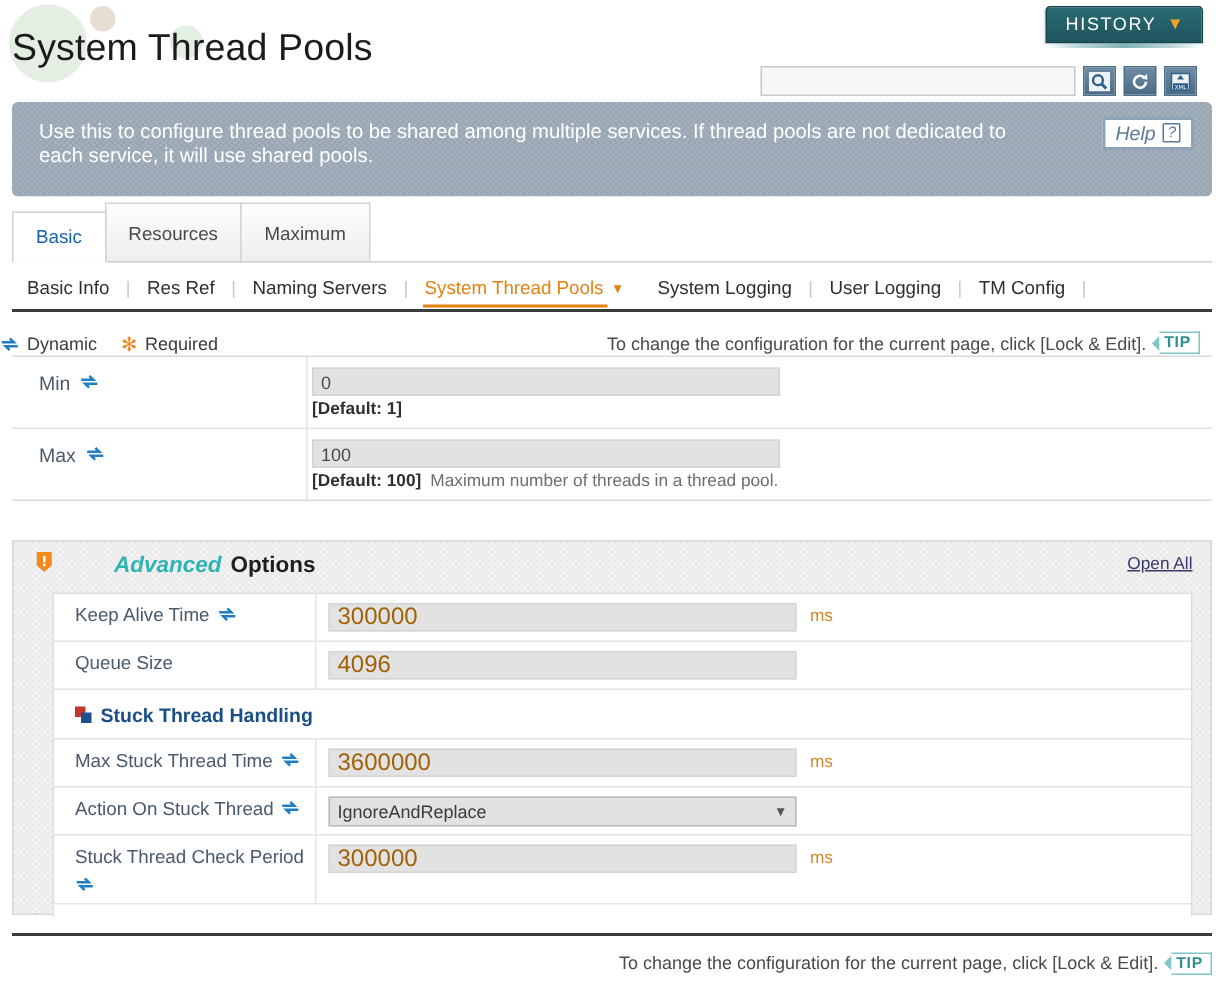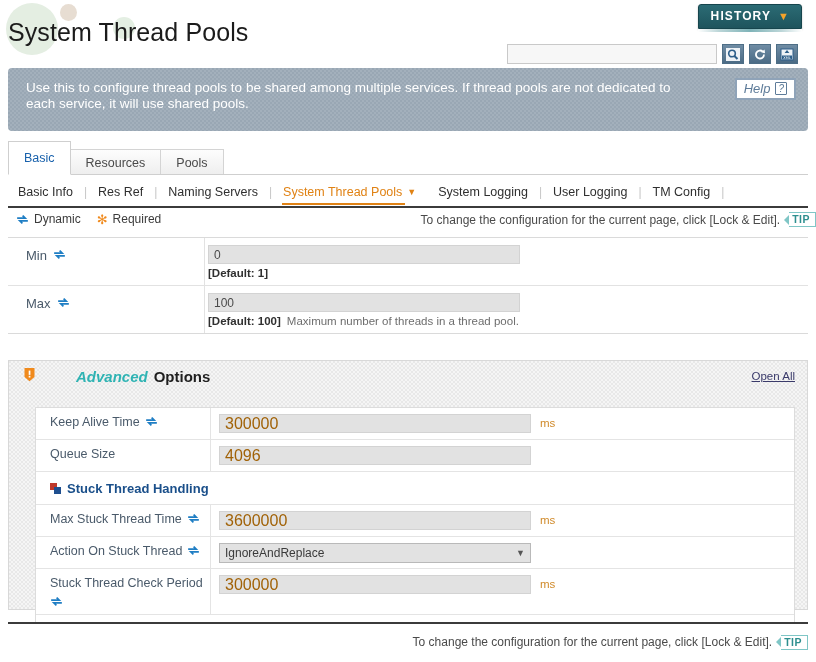--- a/index.html
+++ b/index.html
@@ -28,21 +28,21 @@
     font-size: 25px; color: #1b1b1b; font-weight: 400;
     letter-spacing: .1px;
   }
 
   
   .history-wrap {
     position: absolute; right: 14px; top: 4px; z-index: 3;
   }
   .history-btn {
     background: linear-gradient(#2b6b74, #1e545d);
-    color: #ffffff; font-size: 12px; font-weight: bold;
+    color: #ffffff; font-size: 12px; font-weight: normal;
     letter-spacing: 1.1px;
     padding: 4px 11px 5px 12px;
     border-radius: 3px 3px 0 0;
     border: 1px solid #16454d;
     display: flex; align-items: center; gap: 7px;
     box-shadow: 0 1px 2px rgba(0,0,0,.25);
     cursor: pointer;
   }
   .history-chev { color: #f3a32a; font-size: 11px; line-height: 1; }
   .history-underline {
@@ -98,21 +98,21 @@
     padding: 0 2px; border-radius: 1px;
   }
 
   
   .tabstrip {
     position: absolute; left: 8px; top: 140px; width: 800px; height: 35px;
     z-index: 2;
   }
   .tabs { display: flex; align-items: flex-end; height: 35px; }
   .tab {
-    height: 26px; padding: 0 15px;
+    height: 40px; padding: 0 15px;
     display: flex; align-items: center;
     font-size: 12.5px; color: #4a4a4a;
     border: 1px solid #d4d4d4; border-bottom: none;
     background: linear-gradient(#fdfdfd,#eeeeee);
     margin-right: -1px; cursor: pointer;
   }
   .tab.active {
     height: 34px; color: #1861ac; background: #ffffff;
     border: 1px solid #cfcfcf; border-bottom: 1px solid #ffffff;
     position: relative; z-index: 3;
@@ -137,22 +137,22 @@
   .subtab.active { color: #e08214; }
   .subtab.active .sub-underline {
     position: absolute; left: 10px; right: 22px; bottom: 1px;
     border-bottom: 2px solid #e08214;
   }
   .sub-caret { color: #e08214; font-size: 9px; }
   .sub-sep { color: #c6c6c6; font-size: 12px; }
 
   
   .legendrow {
-    position: absolute; left: 16px; top: 212px; width: 800px; height: 24px;
-    display: flex; align-items: flex-start; z-index: 2;
+    position: absolute; left: 0; top: 212px; width: 800px; height: 24px;
+    display: flex; align-items: flex-end; z-index: 2;
   }
   .legend-item {
     display: flex; align-items: center; gap: 5px;
     font-size: 12px; color: #3b3b3b; margin-right: 16px;
   }
   .tip-text {
     margin-left: auto; font-size: 12px; color: #4a4a4a;
     display: flex; align-items: center; gap: 4px;
   }
   .tip-badge {
@@ -217,21 +217,21 @@
     padding: 0 12px 0 14px;
   }
   .adv-title { display: flex; align-items: center; gap: 6px; font-size: 15px; }
   .adv-title .it { color: #2fb3b3; font-style: italic; font-weight: bold; margin-left: 34px; }
   .adv-title .nm { color: #1f1f1f; font-weight: bold; }
   .openall {
     margin-left: auto; font-size: 11.5px; color: #3a3a6a;
     text-decoration: underline; cursor: pointer;
   }
   .adv-body {
-    margin: 16px 12px 0 26px; background: #ffffff;
+    margin: 4px 12px 0 26px; background: #ffffff;
     border: 1px solid #dcdcdc; border-bottom: none;
     height: 216px;
   }
   .arow { display: flex; border-bottom: 1px solid #e4e4e4; min-height: 32px; align-items: stretch; }
   .alabel {
     width: 175px; flex: 0 0 175px;
     padding: 7px 6px 6px 14px;
     font-size: 12.5px; color: #4a5a6a;
     display: flex; align-items: flex-start; gap: 5px; flex-wrap: wrap;
     border-right: 1px solid #e4e4e4;
@@ -330,21 +330,21 @@
   <div class="tabstrip">
     <div class="tab-rule"></div>
     <div class="tabs">
       <div class="tab active">
         <span>Basic</span>
       </div>
       <div class="tab">
         <span>Resources</span>
       </div>
       <div class="tab">
-        <span>Pools</span>
+        <span>Maximum</span>
       </div>
     </div>
   </div>
 
   <div class="subtabs">
     <div class="subtab">
       <span>Basic Info</span>
     </div>
     <span class="sub-sep">|</span>
     <div class="subtab">

